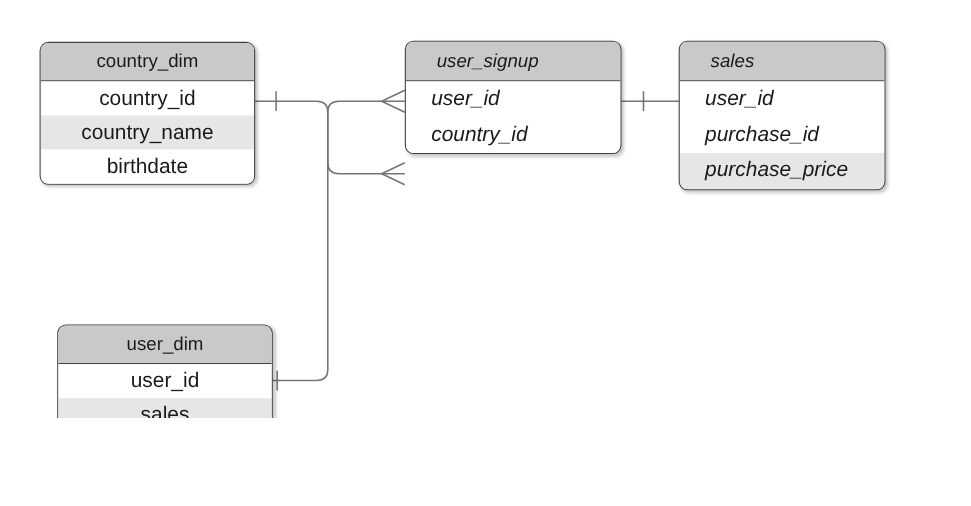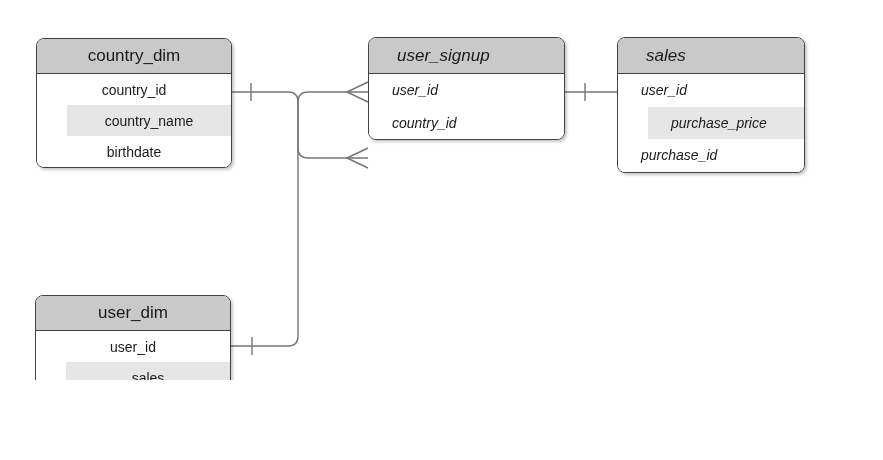--- a/index.html
+++ b/index.html
@@ -43,38 +43,38 @@
     border-bottom: 1.5px solid var(--border, #424242);
     display: flex;
     align-items: center;
     font-size: 17px;
     white-space: nowrap;
   }
   .trow {
     box-sizing: border-box;
     display: flex;
     align-items: center;
-    font-size: 14px;
+    font-size: 19px;
     background: var(--row-bg, #ffffff);
     white-space: nowrap;
   }
-  .trow.alt { background: var(--row-alt-bg, #e6e6e6); margin-left: 30px; }
+  .trow.alt { background: var(--row-alt-bg, #e6e6e6); }
 
   
   .plain .thead { height: 35px; justify-content: center; }
   .plain .trow  { height: 31px; justify-content: center; }
 
   
   .cursive .thead { height: 36px; font-style: italic; padding-left: 28px; text-align: right; }
   .cursive .trow  { height: 32.5px; font-style: italic; padding-left: 23px; }
 
   .t-country-dim { left: 36px;  top: 38px;  width: 196px; }
   .t-user-signup { left: 368px; top: 37px;  width: 197px; }
   .t-sales       { left: 617px; top: 37px;  width: 188px; }
-  .t-user-dim    { left: 35px;  top: 295px; width: 196px; }
+  .t-user-dim    { left: 52px;  top: 295px; width: 196px; }
 </style>
 </head>
 <body>
 
 <div class="canvas">
 
   <svg class="connectors" viewBox="0 0 883 460" xmlns="http://www.w3.org/2000/svg">
 
     <g>
       <path d="M232 92 H288 Q298 92 298 102 V148 Q298 158 308 158 H368"></path>
@@ -104,22 +104,22 @@
 
   <div class="table cursive t-user-signup">
     <div class="thead">user_signup</div>
     <div class="trow">user_id</div>
     <div class="trow">country_id</div>
   </div>
 
   <div class="table cursive t-sales">
     <div class="thead">sales</div>
     <div class="trow">user_id</div>
+    <div class="trow">purchase_id</div>
     <div class="trow alt">purchase_price</div>
-    <div class="trow">purchase_id</div>
   </div>
 
   <div class="table plain t-user-dim">
     <div class="thead">user_dim</div>
     <div class="trow">user_id</div>
     <div class="trow alt">sales</div>
   </div>
 
 </div>
 

